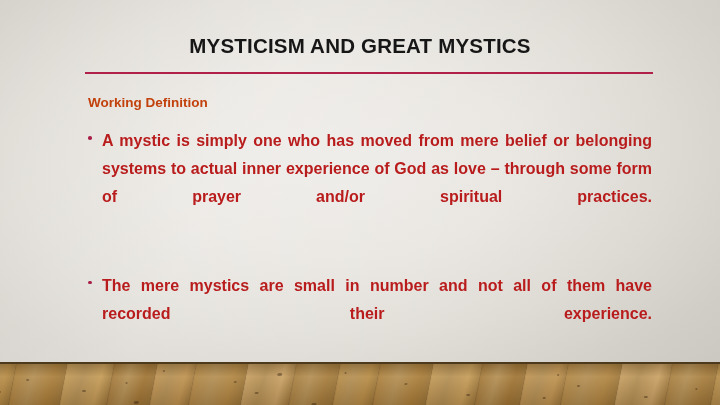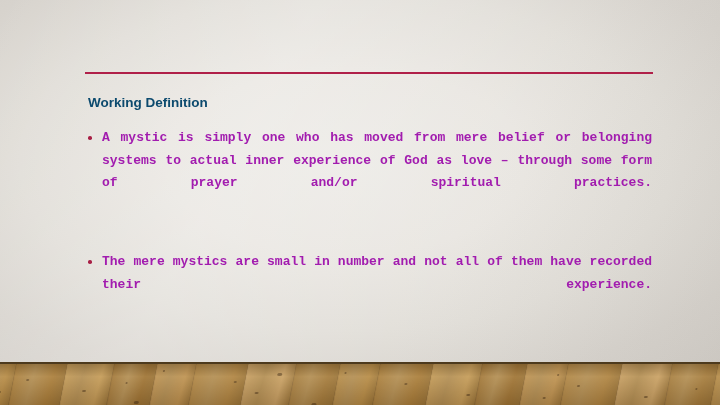--- a/index.html
+++ b/index.html
@@ -68,41 +68,40 @@
   .body-area {
     position: absolute;
     top: 95px;
     left: 88px;
     width: 564px;
   }
 
   .subhead {
     font-size: 13.5px;
     font-weight: bold;
-    color: #0c4a6e;
+    color: #c2410c;
     margin: 0 0 16px 0;
     line-height: 1.2;
   }
 
   .bullet-list {
     list-style: none;
     margin: 0;
     padding: 0;
   }
   .bullet-item {
     position: relative;
     padding-left: 14px;
     margin-bottom: 34px;
-    font-size: 13px;
+    font-size: 16px;
     font-weight: bold;
-    color: #a21caf;
+    color: #b91c1c;
     line-height: 1.73;
     text-align: justify;
     text-justify: inter-word;
-    font-family: Liberation Mono, monospace;
   }
   .bullet-item:last-child {
     margin-bottom: 0;
   }
   .bullet-dot {
     position: absolute;
     left: 0;
     top: 9px;
     width: 3.6px;
     height: 3.6px;
@@ -162,20 +161,21 @@
   }
 </style>
 </head>
 <body>
 
 <div class="slide">
 
   <div class="slide-bg"></div>
   <div class="slide-bg-sheen"></div>
 
+  <div class="title">MYSTICISM AND GREAT MYSTICS</div>
 
   <div class="title-rule"></div>
 
   <div class="body-area">
 
     <div class="subhead">Working Definition</div>
 
     <ul class="bullet-list">
       <li class="bullet-item">
         <span class="bullet-dot"></span>

